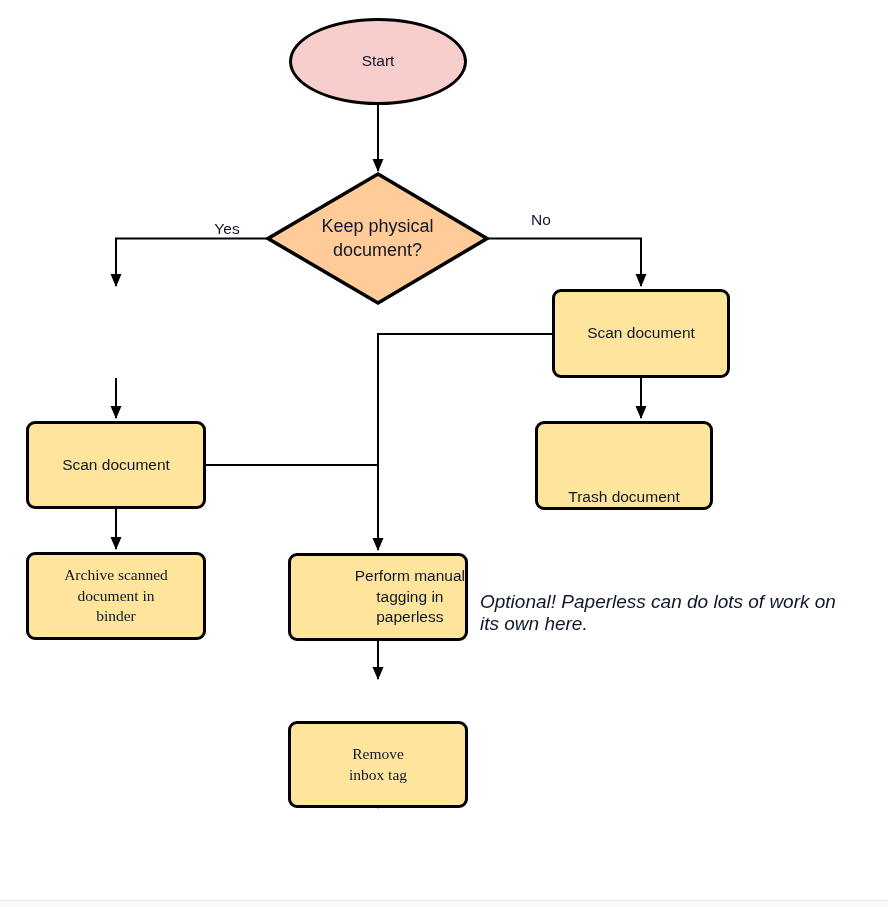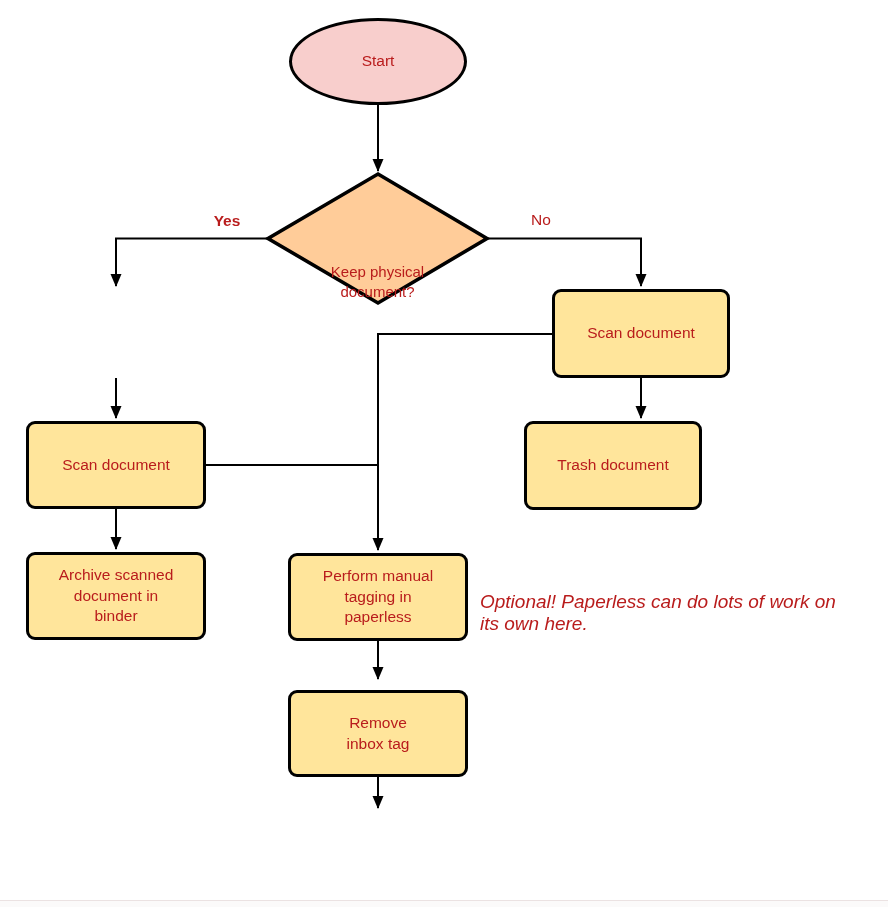--- a/index.html
+++ b/index.html
@@ -6,21 +6,21 @@
     margin: 0;
     padding: 0;
     background: #ffffff;
   }
   .canvas {
     position: relative;
     width: 888px;
     height: 907px;
     background: #ffffff;
     font-family: "Liberation Sans", sans-serif;
-    color: #b91c1c;
+    color: #0f172a;
     overflow: hidden;
   }
   .edge-layer {
     position: absolute;
     left: 0;
     top: 0;
     width: 888px;
     height: 907px;
   }
   .edge {
@@ -41,24 +41,24 @@
     line-height: 1.32;
     white-space: pre-line;
   }
   .terminal {
     border-radius: 50%;
     border-width: 3.5px;
   }
   .diamond-label {
     position: absolute;
     display: flex;
-    align-items: flex-end;
+    align-items: center;
     justify-content: center;
     text-align: center;
-    font-size: 15px;
+    font-size: 18px;
     line-height: 1.32;
     white-space: pre-line;
   }
   .edge-label {
     position: absolute;
     width: 60px;
     text-align: center;
     font-size: 15.5px;
   }
   .note {
@@ -109,45 +109,45 @@
 
   <div class="node terminal" style="left: 289px; top: 18px; width: 178px; height: 87px; background-color: rgb(248, 206, 204);">
     <span>Start</span>
   </div>
 
   <div class="diamond-label" style="left:268px; top:176px; width:219px; height:126px;">
     <span>Keep physical
 document?</span>
   </div>
 
-  <div class="edge-label" style="left:197px; top:212px;font-weight:bold;">Yes</div>
+  <div class="edge-label" style="left:197px; top:220px;">Yes</div>
   <div class="edge-label" style="left:511px; top:211px;">No</div>
 
   <div class="node" style="left: 26px; top: 421px; width: 180px; height: 88px; background-color: rgb(255, 229, 155);">
     <span>Scan document</span>
   </div>
-  <div class="node" style="left: 26px; top: 552px; width: 180px; height: 88px; background-color: rgb(255, 229, 155);">
+  <div class="node" style="left: 26px; top: 552px; width: 180px; height: 88px; background-color: rgb(255, 229, 155); font-family: Liberation Serif, serif;">
     <span>Archive scanned
 document in
 binder</span>
   </div>
 
   <div class="node" style="left: 552px; top: 289px; width: 178px; height: 89px; background-color: rgb(255, 229, 155);">
     <span>Scan document</span>
   </div>
-  <div class="node" style="left: 524px; top: 421px; width: 178px; height: 89px; background-color: rgb(255, 229, 155);">
+  <div class="node" style="left: 535px; top: 421px; width: 178px; height: 89px; background-color: rgb(255, 229, 155); align-items: flex-end;">
     <span>Trash document</span>
   </div>
 
-  <div class="node" style="left: 288px; top: 553px; width: 180px; height: 88px; background-color: rgb(255, 229, 155);">
+  <div class="node" style="left: 288px; top: 553px; width: 180px; height: 88px; background-color: rgb(255, 229, 155); justify-content: flex-end;">
     <span>Perform manual
 tagging in
 paperless</span>
   </div>
-  <div class="node" style="left: 288px; top: 690px; width: 180px; height: 87px; background-color: rgb(255, 229, 155);">
+  <div class="node" style="left: 288px; top: 721px; width: 180px; height: 87px; background-color: rgb(255, 229, 155); font-family: Liberation Serif, serif;">
     <span>Remove
 inbox tag</span>
   </div>
 
 
   <div class="note">Optional! Paperless can do lots of work on
 its own here.</div>
 
   <div class="bottom-edge"></div>
 

